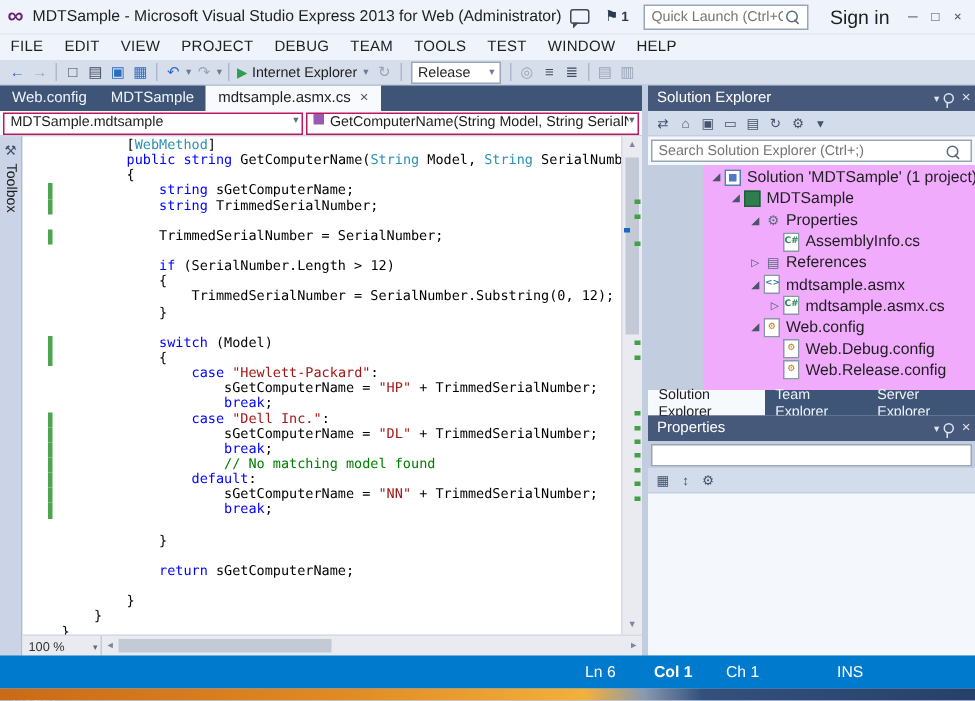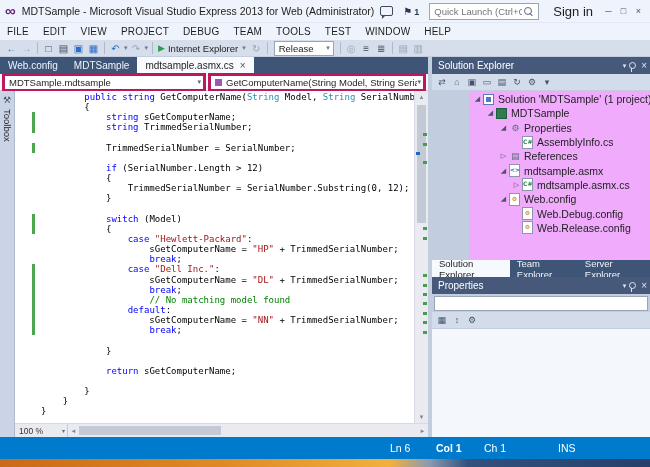--- a/index.html
+++ b/index.html
@@ -46,21 +46,21 @@
   .right-col{flex:1;display:flex;flex-direction:column;min-width:0;}
 
   
   .doc-tabs{height:17px;background:#3E5577;display:flex;align-items:stretch;flex:none;font-size:10px;}
   .doc-tab{display:flex;align-items:center;padding:0 8px;color:#EFF4FB;}
   .doc-tab.active{background:#F8FAFD;color:#1E1E1E;}
   .tab-close{margin-left:6px;color:#555;font-size:10px;}
 
   
   .navbar{height:16px;background:#F6F8FC;border-bottom:1px solid #C9D2E0;display:flex;align-items:center;flex:none;padding:0 2px 0 2px;gap:2px;}
-  .combo{height:13px;background:#FFF;border:3px solid #be185d;display:flex;align-items:center;font-size:9.5px;padding:0 2px 0 4px;overflow:hidden;white-space:nowrap;}
+  .combo{height:13px;background:#FFF;border:1px solid #be185d;display:flex;align-items:flex-start;font-size:9.5px;padding:0 2px 0 4px;overflow:hidden;white-space:nowrap;}
   .type-combo{width:192px;flex:none;}
   .member-combo{flex:1;}
   .combo .dd{margin-left:auto;font-size:7px;color:#5A6B7D;flex:none;}
   .method-icon{width:7px;height:7px;background:#9B59B6;flex:none;margin-right:4px;}
   .combo .ctext{overflow:hidden;white-space:nowrap;}
 
   
   .editor-row{flex:1;display:flex;min-height:0;}
   .toolbox-strip{width:14px;background:#CBD4E6;flex:none;display:flex;flex-direction:column;align-items:center;border-right:1px solid #AFBACE;}
   .toolbox-tab{display:flex;flex-direction:column;align-items:center;padding-top:4px;}
@@ -233,20 +233,21 @@
       <div class="editor-row">
         <div class="toolbox-strip">
           <div class="toolbox-tab">
             <span class="toolbox-icon">⚒</span>
             <span class="toolbox-text">Toolbox</span>
           </div>
         </div>
         <div class="editor">
           <div class="editor-main">
             <div class="code">
+                <div class="cl"><span class="txt"><span class="c-p">        [</span><span class="c-t">WebMethod</span><span class="c-p">]</span></span></div>
                 <div class="cl"><span class="txt"><span class="c-p">        </span><span class="c-k">public</span><span class="c-p"> </span><span class="c-k">string</span><span class="c-p"> GetComputerName(</span><span class="c-t">String</span><span class="c-p"> Model, </span><span class="c-t">String</span><span class="c-p"> SerialNumber)</span></span></div>
                 <div class="cl"><span class="txt"><span class="c-p">        {</span></span></div>
                 <div class="cl"><span class="chg"></span><span class="txt"><span class="c-p">            </span><span class="c-k">string</span><span class="c-p"> sGetComputerName;</span></span></div>
                 <div class="cl"><span class="chg"></span><span class="txt"><span class="c-p">            </span><span class="c-k">string</span><span class="c-p"> TrimmedSerialNumber;</span></span></div>
                 <div class="cl"><span class="txt"></span></div>
                 <div class="cl"><span class="chg"></span><span class="txt"><span class="c-p">            TrimmedSerialNumber = SerialNumber;</span></span></div>
                 <div class="cl"><span class="txt"></span></div>
                 <div class="cl"><span class="txt"><span class="c-p">            </span><span class="c-k">if</span><span class="c-p"> (SerialNumber.Length &gt; 12)</span></span></div>
                 <div class="cl"><span class="txt"><span class="c-p">            {</span></span></div>
                 <div class="cl"><span class="txt"><span class="c-p">                TrimmedSerialNumber = SerialNumber.Substring(0, 12);</span></span></div>
@@ -324,20 +325,26 @@
         <div class="pt-bar">
             <span class="pt-icon">⇄</span>
             <span class="pt-icon">⌂</span>
             <span class="pt-icon">▣</span>
             <span class="pt-icon">▭</span>
             <span class="pt-icon">▤</span>
             <span class="pt-icon">↻</span>
             <span class="pt-icon">⚙</span>
             <span class="pt-icon">▾</span>
           </div>
+        <div class="search-row">
+          <span class="se-search">
+            <input placeholder="Search Solution Explorer (Ctrl+;)" style="">
+            <span class="search-icon"></span>
+          </span>
+        </div>
         <div class="tree">
             <div class="trow" style="padding-left: 3px;">
               <span class="exp">◢</span>
               <span class="ticon solution"></span>
               <span class="tlabel">Solution 'MDTSample' (1 project)</span>
             </div>
             <div class="trow" style="padding-left: 16px;">
               <span class="exp">◢</span>
               <span class="ticon project"></span>
               <span class="tlabel">MDTSample</span>

